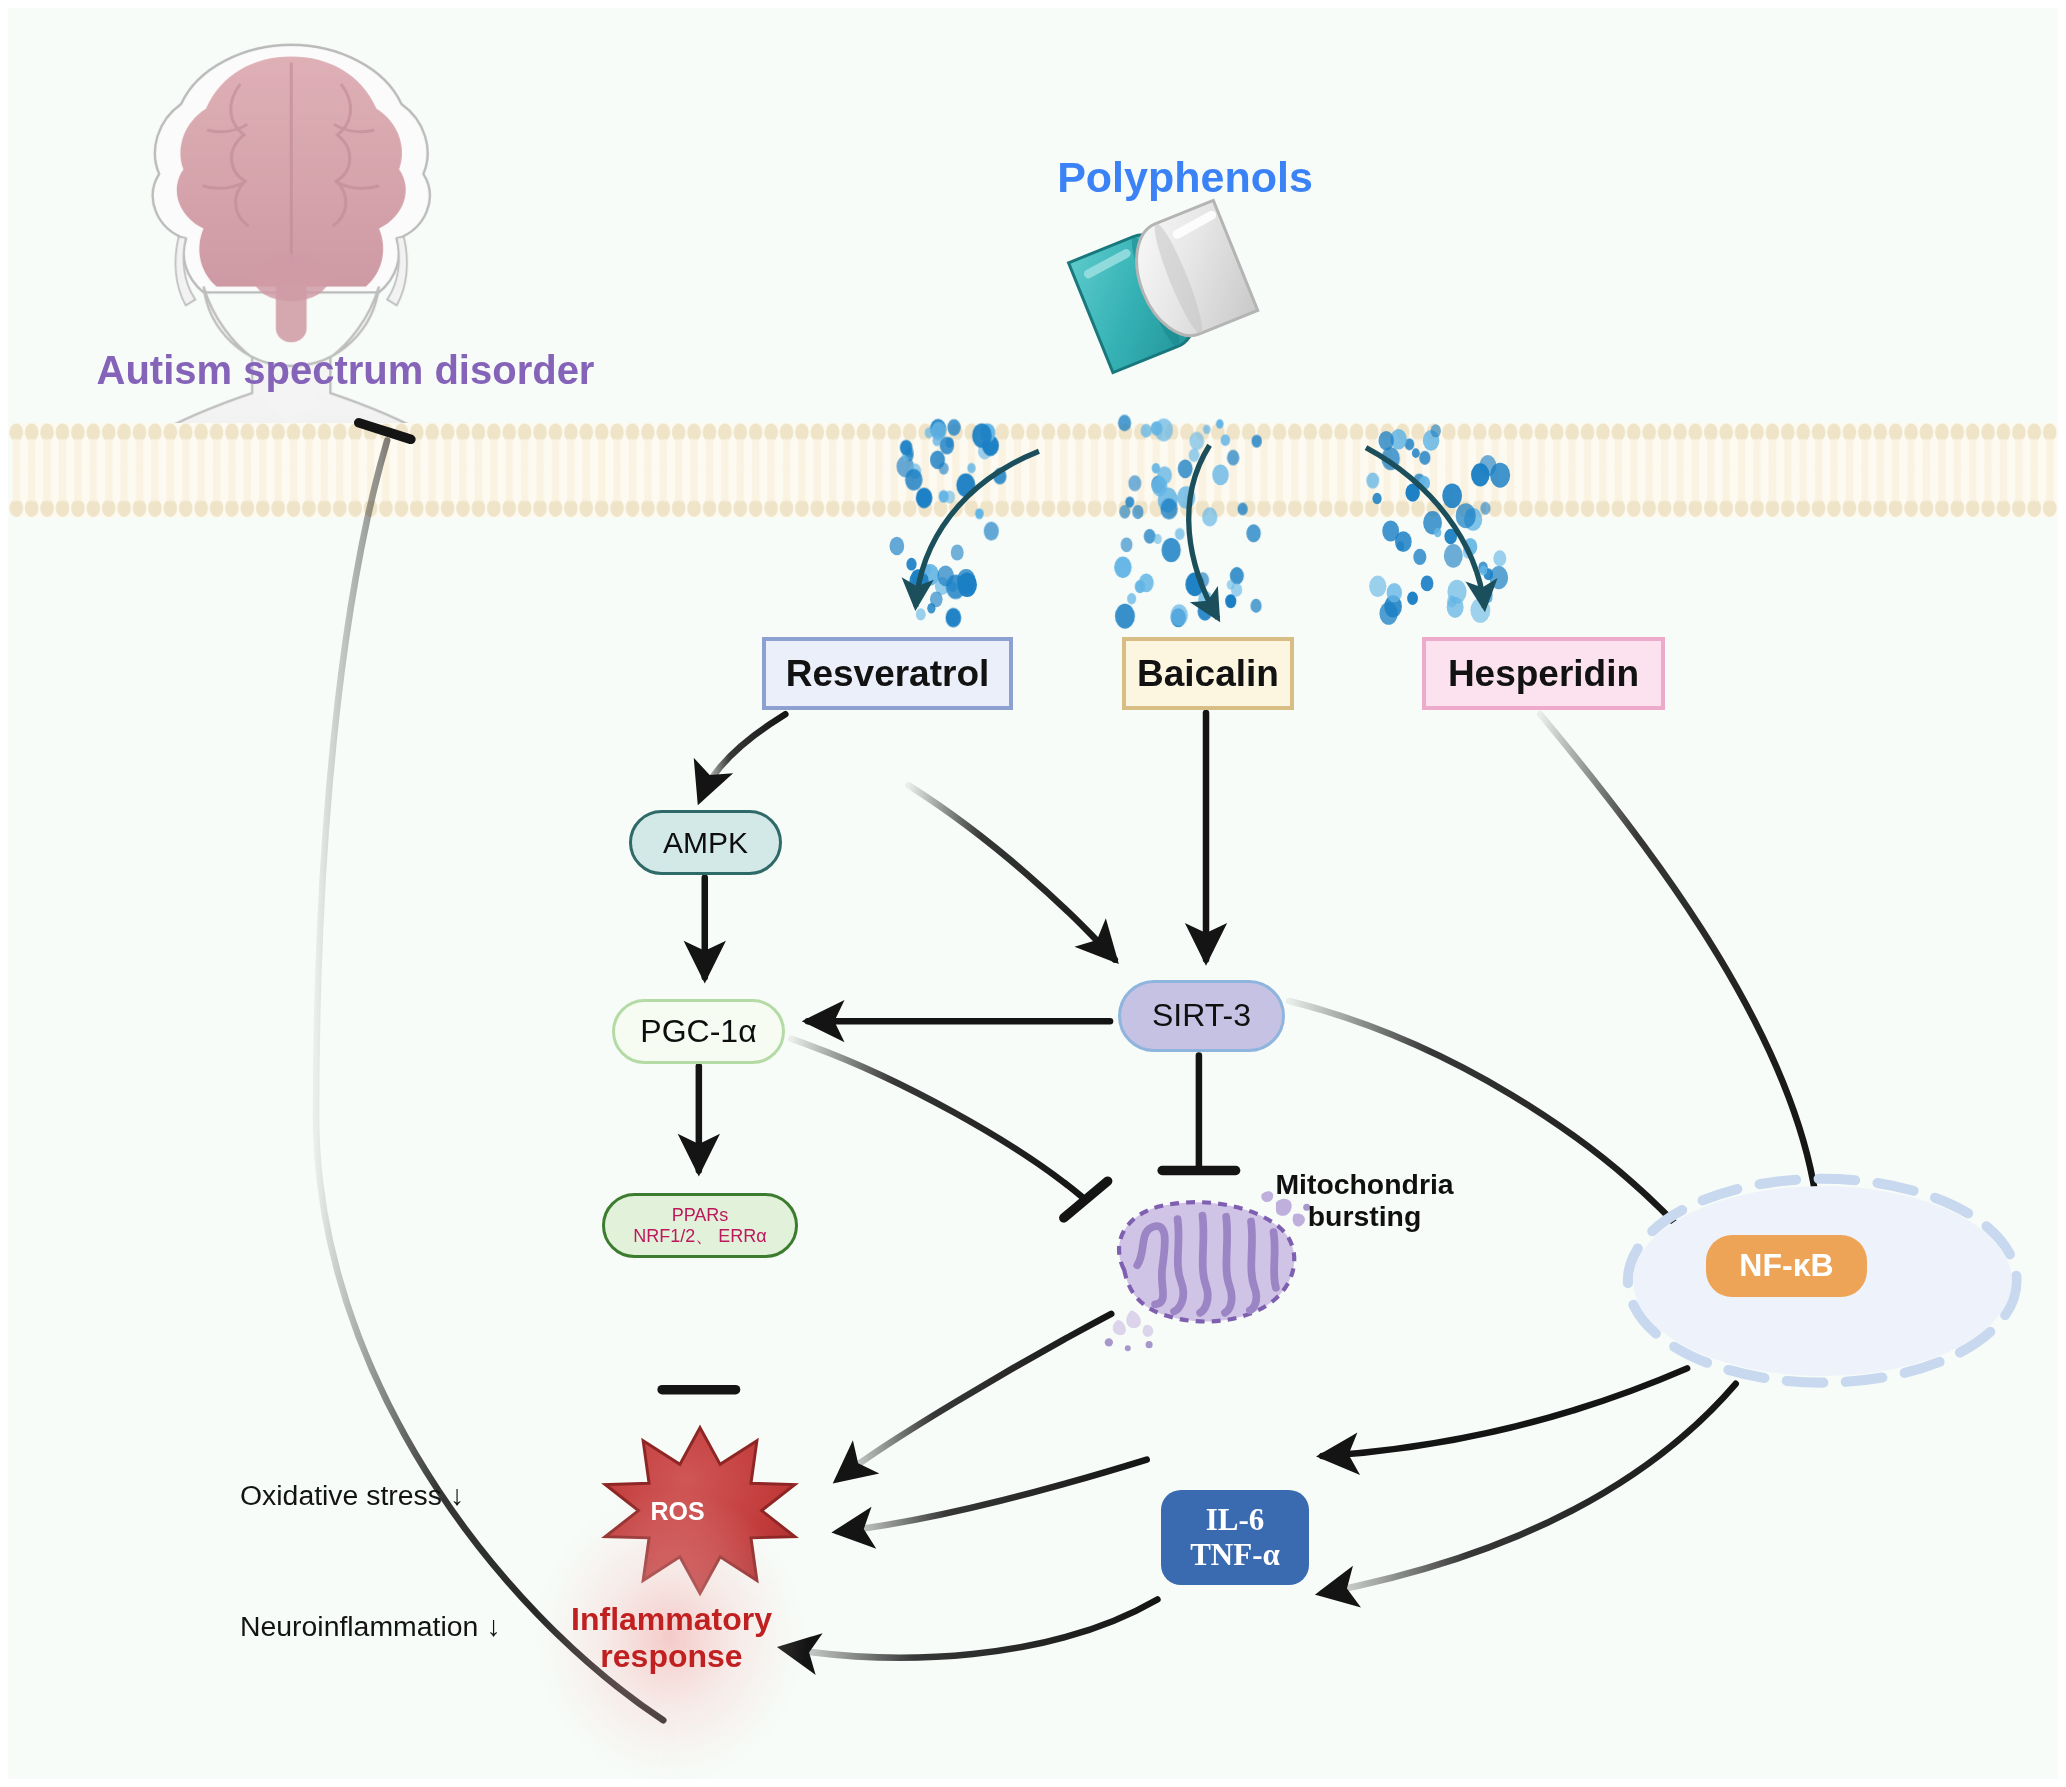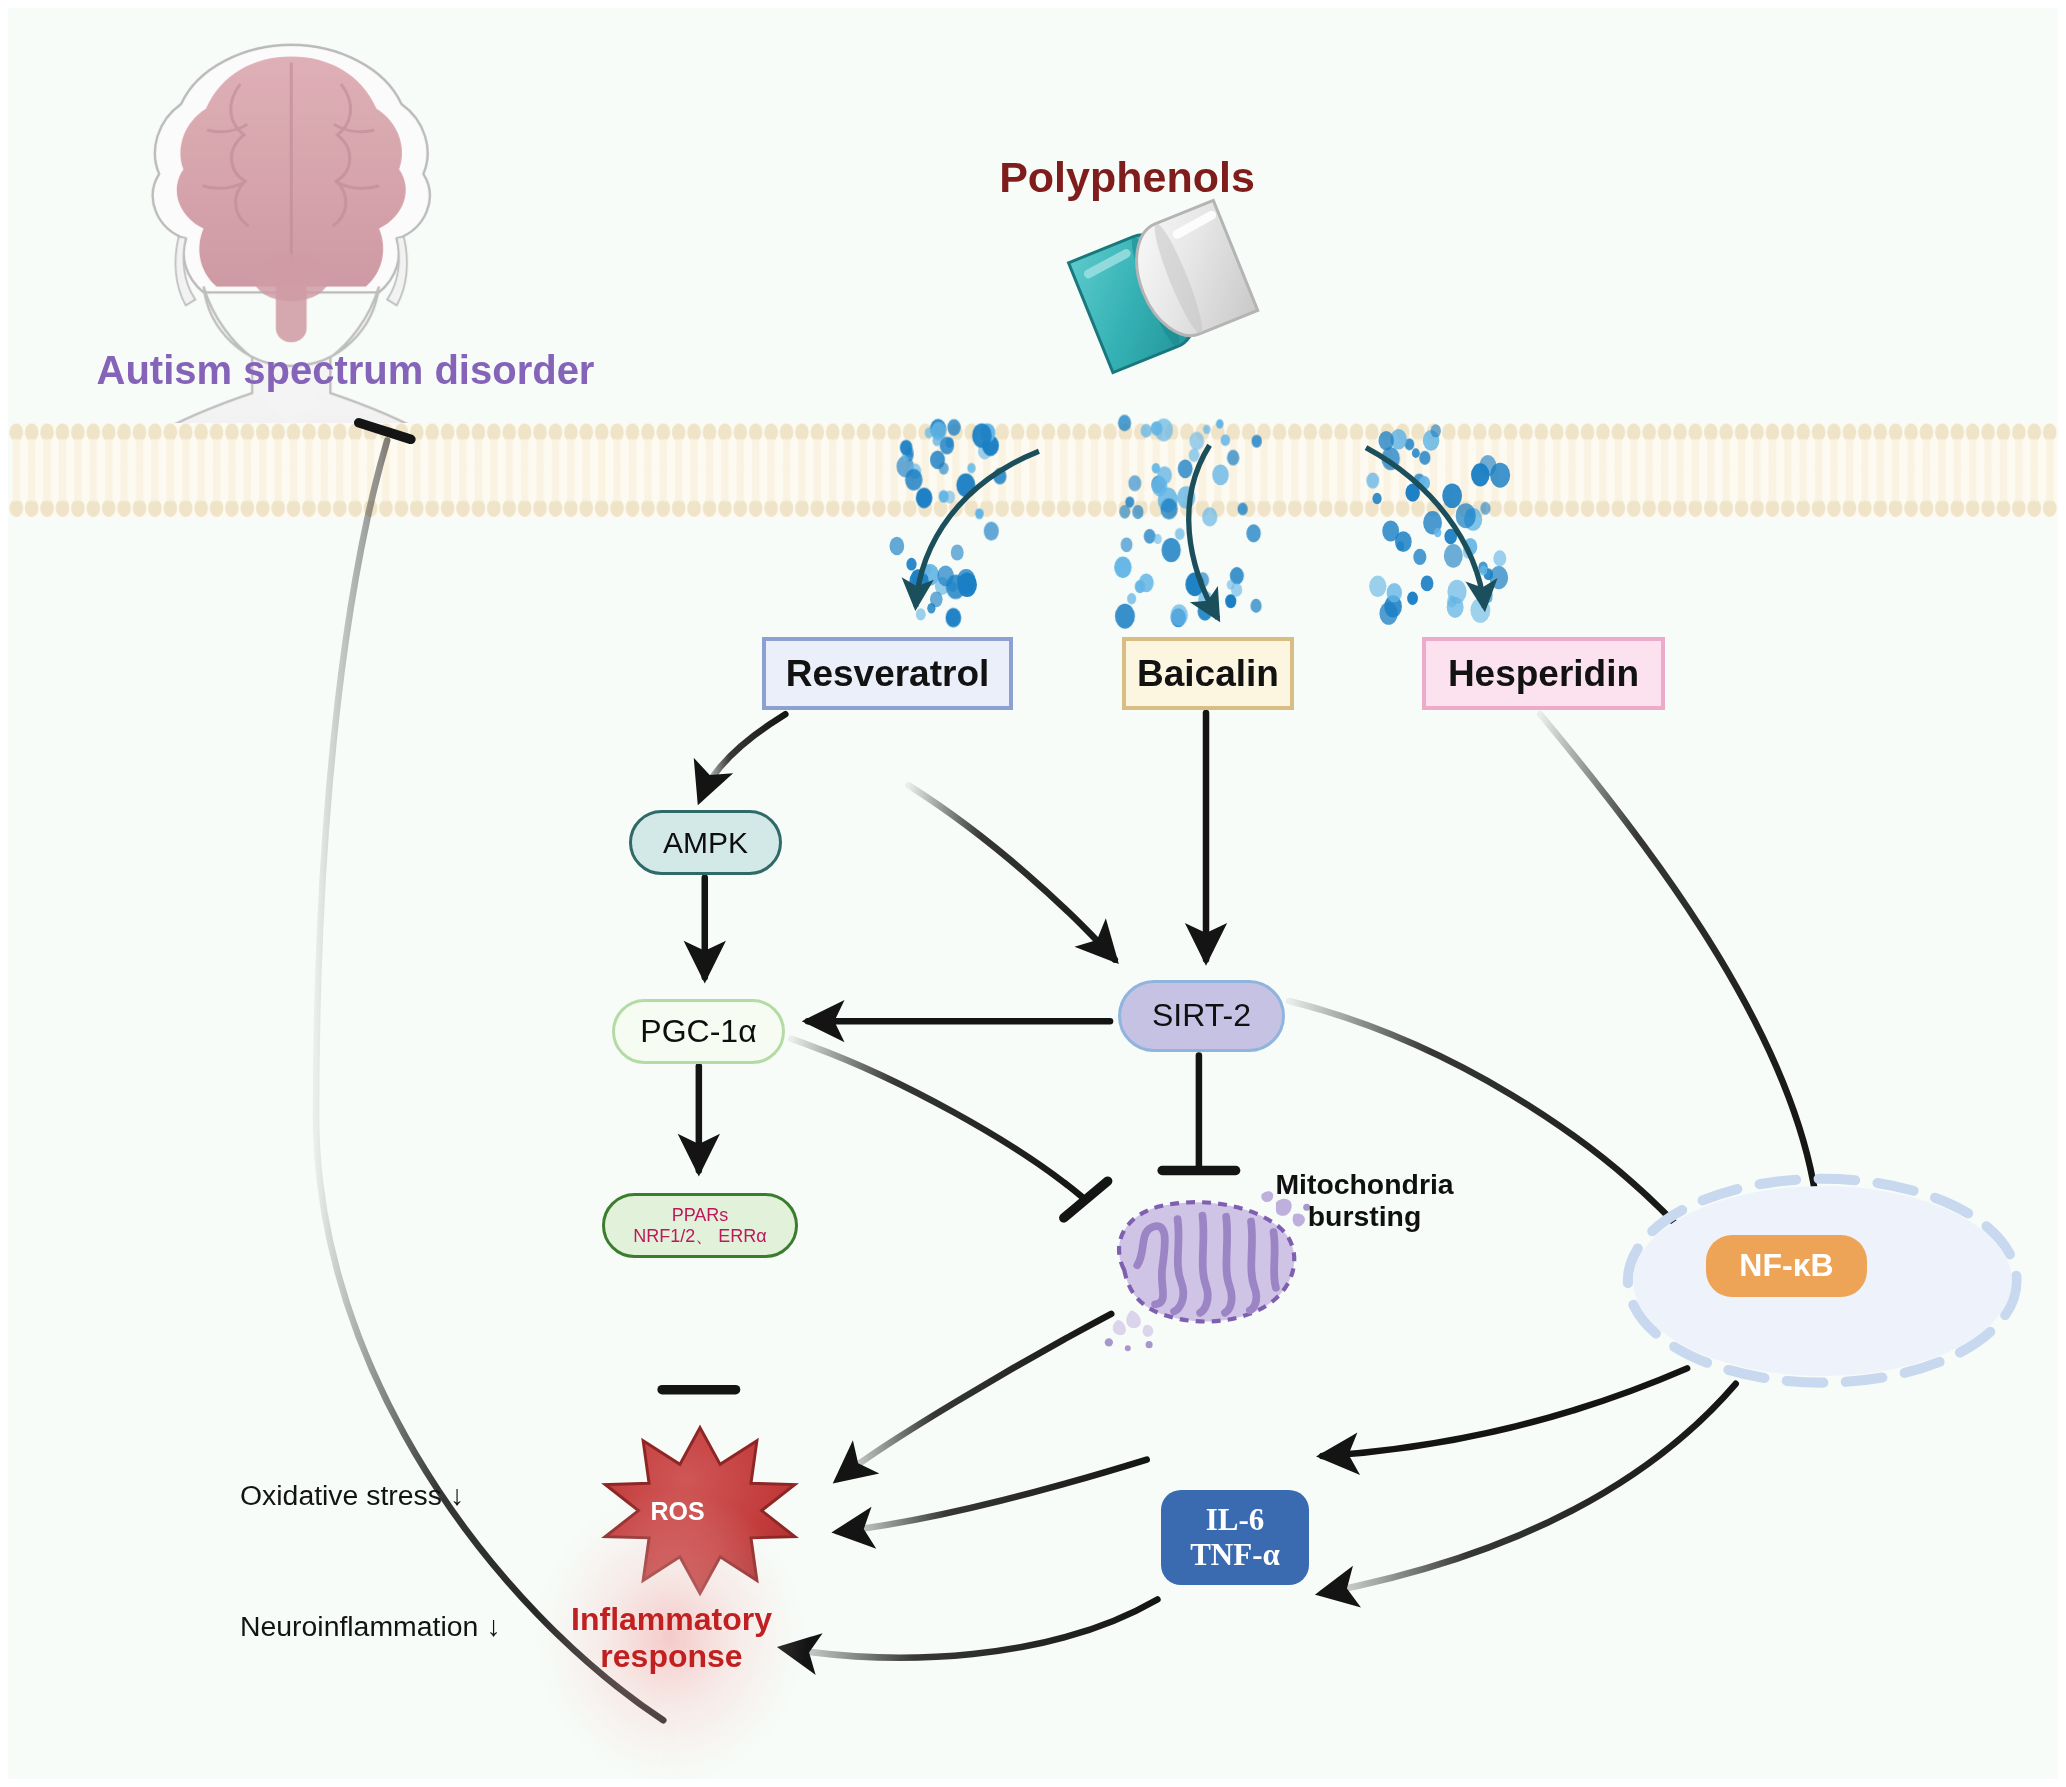--- a/index.html
+++ b/index.html
@@ -39,21 +39,21 @@
   #n-nox{left:1145px;top:1397px;width:159px;height:101px;}
   #n-il6{left:1153px;top:1482px;width:148px;height:95px;font-family:Liberation Serif, serif;}
 
   
   #nucleus{position:absolute;left:1625px;top:1178px;width:379px;height:190px;
            background:#eef2fa;border-radius:50%;}
   #n-nfkb{left:1698px;top:1227px;width:161px;height:62px;background:#eda457;border-radius:26px;
           color:#ffffff;font-weight:bold;font-size:32px;}
 
   
-  #lbl-polyphenols{left:959px;top:146px;width:320px;height:47px;font-size:43px;font-weight:bold;color:#7f1d1d;}
+  #lbl-polyphenols{left:1017px;top:146px;width:320px;height:47px;font-size:43px;font-weight:bold;color:#3b82f6;}
   #lbl-asd{left:77px;top:339px;width:521px;height:47px;font-size:40px;font-weight:bold;color:#8463b8;}
   #lbl-mito{left:1244px;top:1151px;width:225px;height:83px;font-size:28.4px;font-weight:bold;color:#101010;
             flex-direction:column;}
   #lbl-oxstress{left:232px;top:1469px;width:332px;height:38px;font-size:28.4px;color:#131313;justify-content:flex-start;}
   #lbl-neuroinf{left:232px;top:1600px;width:367px;height:38px;font-size:28.4px;color:#131313;justify-content:flex-start;}
   #lbl-inflam{left:557px;top:1588px;width:213px;height:83px;font-size:32px;font-weight:bold;color:#c02020;
               flex-direction:column;line-height:1.15;}
   #lbl-ros{left:622px;top:1485px;width:95px;height:36px;font-size:25px;font-weight:bold;color:#ffffff;z-index:6;}
 </style>
 </head>
@@ -1209,21 +1209,21 @@
   <div class="node pill" id="n-ampk">AMPK</div>
   <div class="node pill" id="n-pgc">PGC-1α</div>
 
   <div class="node pill" id="n-ppars">
     <div>
       <div>PPARs</div>
       <div>NRF1/2、 ERRα</div>
     </div>
   </div>
 
-  <div class="node pill" id="n-sirt1">SIRT-2</div>
+  <div class="node pill" id="n-sirt1">SIRT-3</div>
 
 
   <div class="node bluebox" id="n-il6">
     <div>
       <div>IL-6</div>
       <div>TNF-α</div>
     </div>
   </div>
 
   <div id="nucleus"></div>

